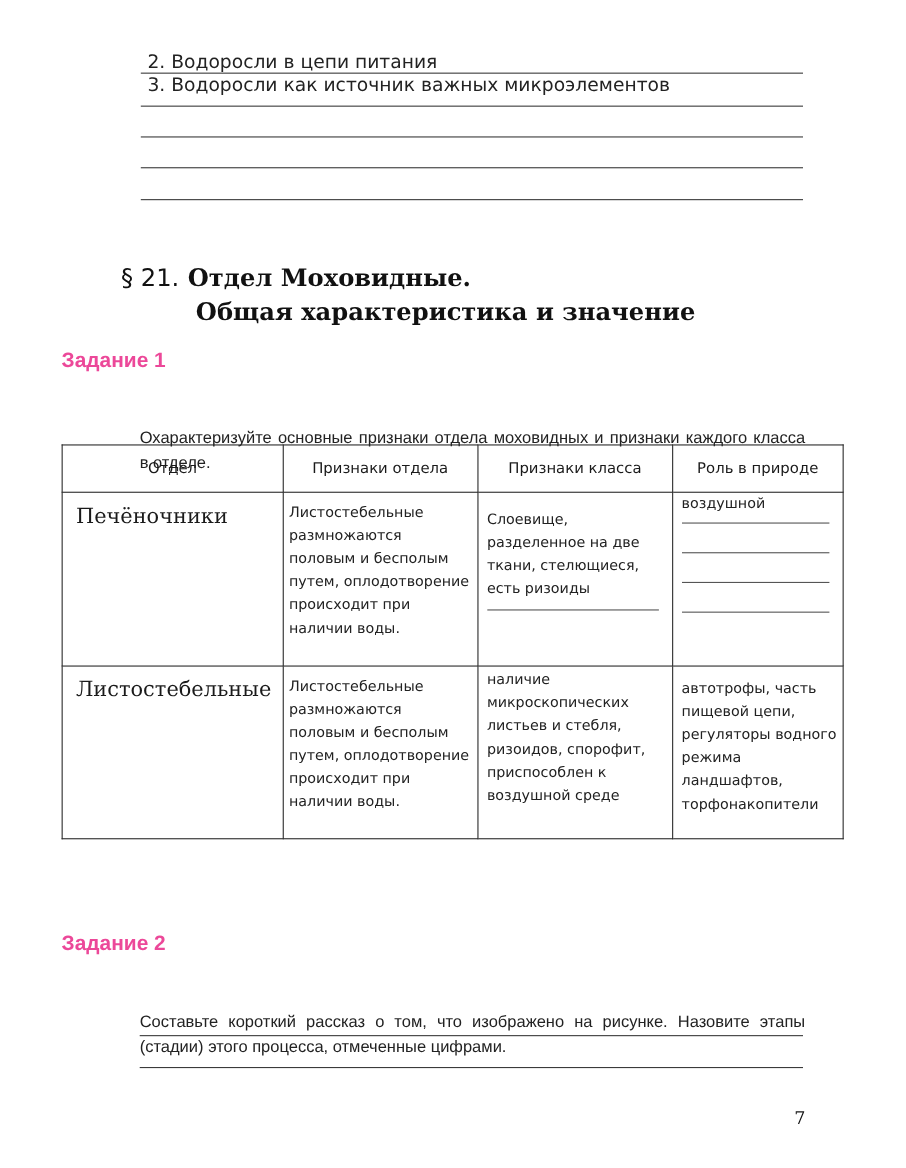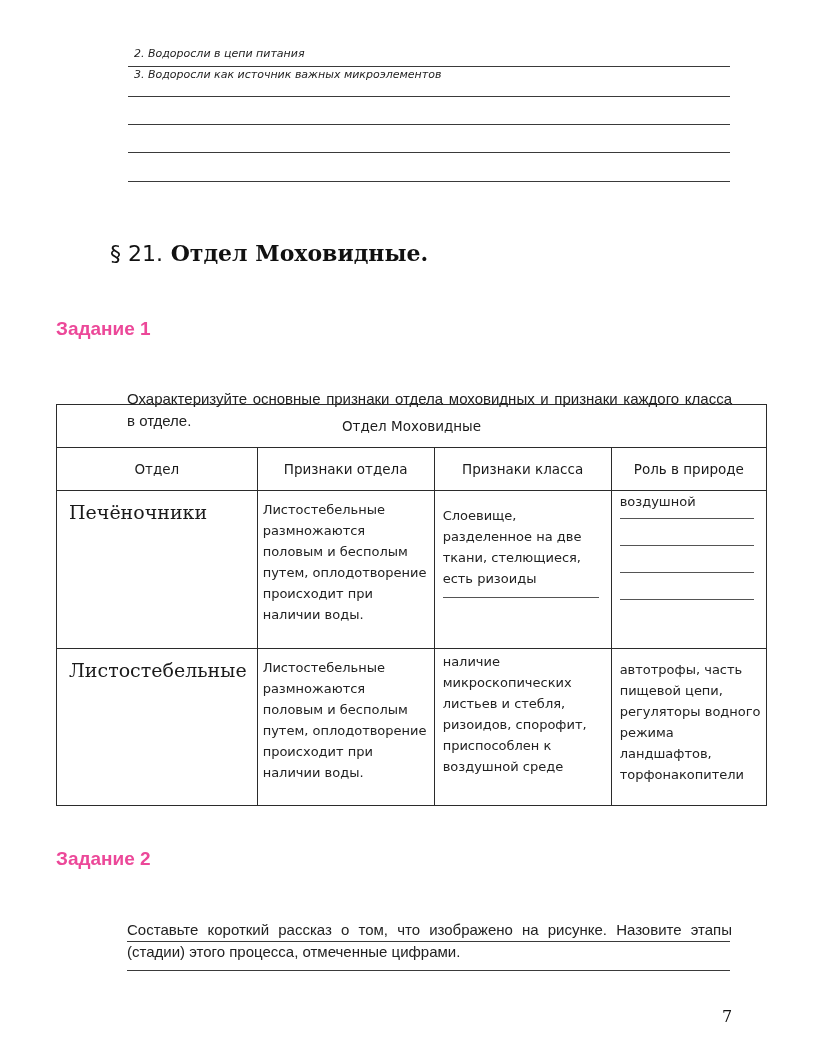--- a/index.html
+++ b/index.html
@@ -3,21 +3,21 @@
 <meta charset="utf-8">
 <style>
   html, body { margin: 0; padding: 0; }
   body {
     width: 824px; height: 1062px; position: relative; overflow: hidden;
     background: #ffffff; color: #1a1a1a;
     font-family: "DejaVu Sans", sans-serif;
   }
   .abs { position: absolute; }
   .rule { position: absolute; height: 0; border-top: 1px solid #3a3a3a; }
-  .ans-line { position: absolute; font-size: 11px; white-space: nowrap; color: #222; font-style: italic; }
+  .ans-line { position: absolute; font-size: 17px; white-space: nowrap; color: #222; }
 
   .para-title { left: 110px; top: 238px; font-family: "DejaVu Serif", serif; font-weight: bold; font-size: 22px; line-height: 30px; color: #111; }
   .para-title .num { font-weight: normal; font-family: "DejaVu Sans", sans-serif; }
   .para-title .l2 { padding-left: 68px; display: block; }
 
   .task-head { font-family: "Liberation Sans", sans-serif; font-weight: bold; font-size: 19px; color: #ec4899; }
   .task-text { font-family: "Liberation Sans", sans-serif; font-size: 15px; line-height: 22px; color: #222; text-align: justify; width: 605px; margin-top: 40px; }
 
   table.grid { position: absolute; left: 56px; top: 404px; width: 711px; border-collapse: collapse; font-family: "DejaVu Sans", sans-serif; font-size: 13px; }
   table.grid td, table.grid th { border: 1px solid #2b2b2b; vertical-align: top; padding: 0; }
@@ -40,30 +40,28 @@
   <span class="ans-line" style="left:6px; top:24px;">3. Водоросли как источник важных микроэлементов</span>
   <div class="rule" style="left:0; top:52px; width:602px;"></div>
   <div class="rule" style="left:0; top:80px; width:602px;"></div>
   <div class="rule" style="left:0; top:108px; width:602px;"></div>
   <div class="rule" style="left:0; top:137px; width:602px;"></div>
 </div>
 
 <div class="abs para-title">
   <span class="num">§ 21.</span>
   <span>Отдел Моховидные.</span>
+  <span class="l2">Общая характеристика и значение</span>
 </div>
 
 <div class="abs task-head" style="left:56px; top:318px;">Задание 1</div>
 <div class="abs task-text" style="left:127px; top:348px;">Охарактеризуйте основные признаки отдела моховидных и признаки каждого класса в отделе.</div>
 
 <table class="grid">
   <tbody>
-      <tr>
-    <th class="title" colspan="4">Отдел Моховидные</th>
-  </tr>
   <tr>
     <th style="width:176px;">Отдел</th>
     <th style="width:176px;">Признаки отдела</th>
     <th style="width:176px;">Признаки класса</th>
     <th>Роль в природе</th>
   </tr>
   <tr class="row1">
     <td class="cell-class">Печёночники</td>
     <td class="cell-text">Листостебельные размножаются половым и бесполым путем, оплодотворение происходит при наличии воды.</td>
     <td class="cell-text" style="padding-top:14px !important; padding-left:8px !important;">

